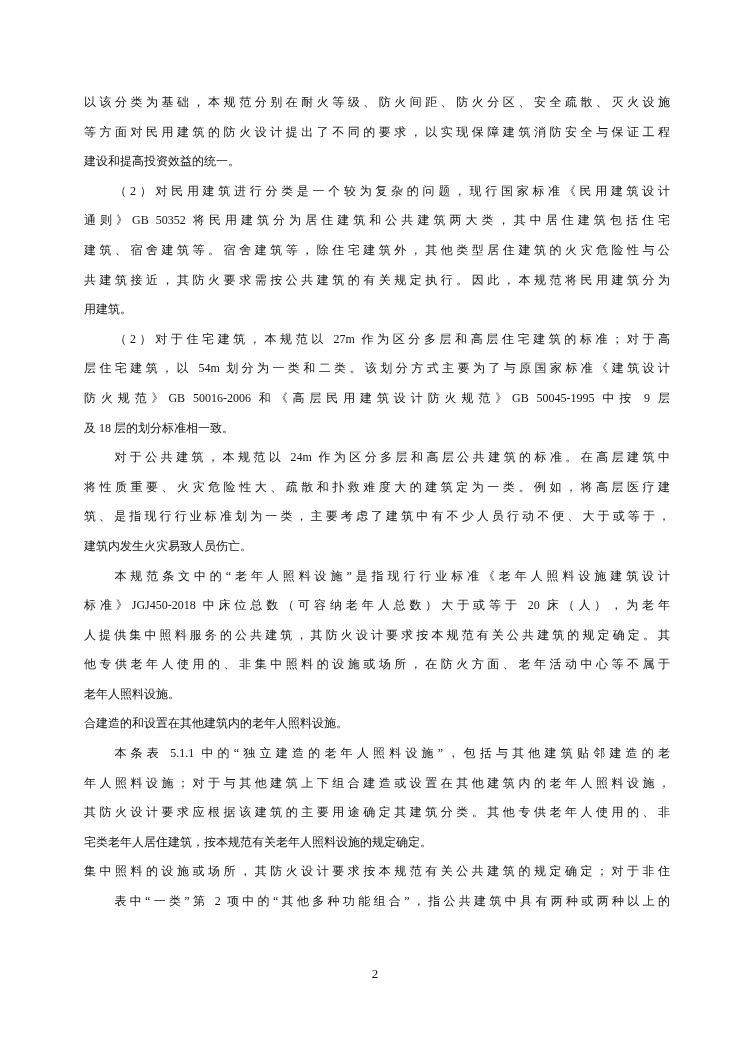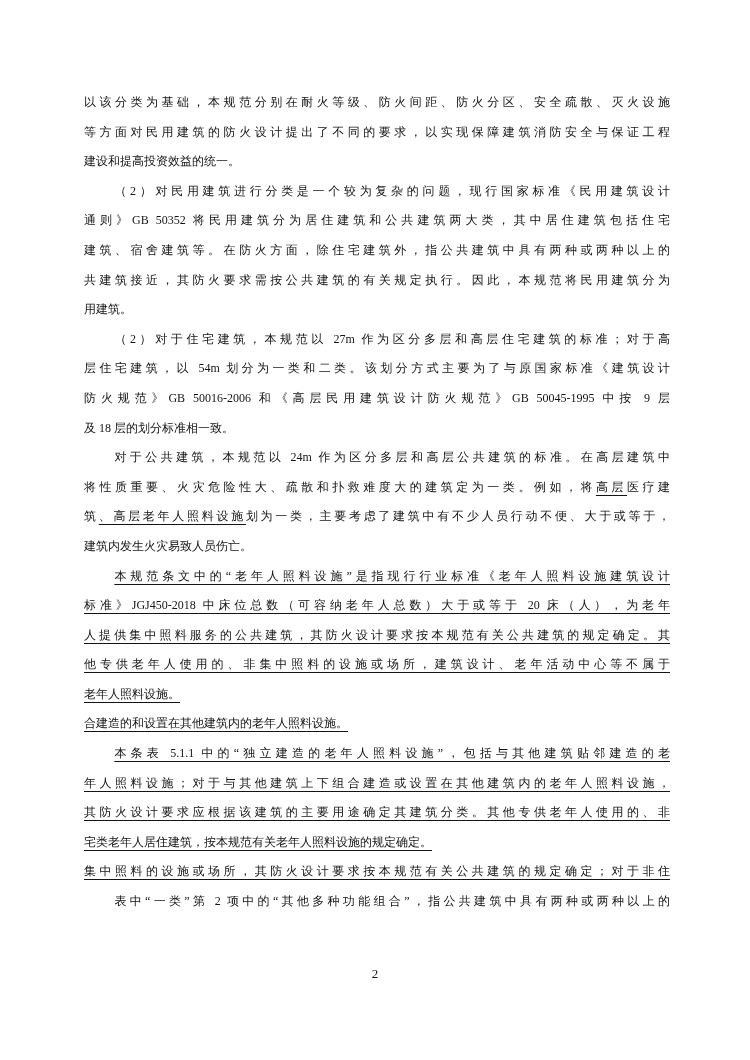--- a/index.html
+++ b/index.html
@@ -39,21 +39,20 @@
     text-align: justify;
     text-align-last: justify;
   }
   .line.indent {
     text-indent: 30.4px;
   }
   .line span {
     text-decoration: none;
   }
   .line span.u {
-    text-decoration: underline;
     text-decoration-thickness: 1px;
     text-underline-offset: 4px;
     text-decoration-color: #141414;
   }
   .page-number {
     position: absolute;
     top: 966px;
     left: 0;
     width: 750px;
     text-align: center;
@@ -69,41 +68,41 @@
   <div class="text-block">
 
   <div class="paragraph">
         <div class="line j"><span>以该分类为基础，本规范分别在耐火等级、防火间距、防火分区、安全疏散、灭火设施</span></div>
         <div class="line j"><span>等方面对民用建筑的防火设计提出了不同的要求，以实现保障建筑消防安全与保证工程</span></div>
         <div class="line"><span>建设和提高投资效益的统一。</span></div>
       </div>
       <div class="paragraph">
         <div class="line j indent"><span>（2）对民用建筑进行分类是一个较为复杂的问题，现行国家标准《民用建筑设计</span></div>
         <div class="line j"><span>通则》GB 50352 将民用建筑分为居住建筑和公共建筑两大类，其中居住建筑包括住宅</span></div>
-        <div class="line j"><span>建筑、宿舍建筑等。在防火方面，除住宅建筑外，指公共建筑中具有两种或两种以上的</span></div>
+        <div class="line j"><span>建筑、宿舍建筑等。宿舍建筑等，除住宅建筑外，其他类型居住建筑的火灾危险性与公</span></div>
         <div class="line j"><span>共建筑接近，其防火要求需按公共建筑的有关规定执行。因此，本规范将民用建筑分为</span></div>
         <div class="line"><span>用建筑。</span></div>
       </div>
       <div class="paragraph">
         <div class="line j indent"><span>（2）对于住宅建筑，本规范以 27m 作为区分多层和高层住宅建筑的标准；对于高</span></div>
         <div class="line j"><span>层住宅建筑，以 54m 划分为一类和二类。该划分方式主要为了与原国家标准《建筑设计</span></div>
         <div class="line j"><span>防火规范》GB 50016-2006 和《高层民用建筑设计防火规范》GB 50045-1995 中按 9 层</span></div>
         <div class="line"><span>及 18 层的划分标准相一致。</span></div>
       </div>
       <div class="paragraph">
         <div class="line j indent"><span>对于公共建筑，本规范以 24m 作为区分多层和高层公共建筑的标准。在高层建筑中</span></div>
         <div class="line j"><span>将性质重要、火灾危险性大、疏散和扑救难度大的建筑定为一类。例如，将</span><span class="u">高层</span><span>医疗建</span></div>
-        <div class="line j"><span>筑</span><span class="u">、高层老年人照料设施</span><span>划为一类，主要考虑了建筑中有不少人员行动不便、大于或等于，</span></div>
+        <div class="line j"><span>筑</span><span class="u">、是指现行行业标准</span><span>划为一类，主要考虑了建筑中有不少人员行动不便、大于或等于，</span></div>
         <div class="line"><span>建筑内发生火灾易致人员伤亡。</span></div>
       </div>
       <div class="paragraph">
         <div class="line j indent"><span class="u">本规范条文中的“老年人照料设施”是指现行行业标准《老年人照料设施建筑设计</span></div>
         <div class="line j"><span class="u">标准》JGJ450-2018 中床位总数（可容纳老年人总数）大于或等于 20 床（人），为老年</span></div>
         <div class="line j"><span class="u">人提供集中照料服务的公共建筑，其防火设计要求按本规范有关公共建筑的规定确定。其</span></div>
-        <div class="line j"><span class="u">他专供老年人使用的、非集中照料的设施或场所，建筑设计、老年活动中心等不属于</span></div>
+        <div class="line j"><span class="u">他专供老年人使用的、非集中照料的设施或场所，在防火方面、老年活动中心等不属于</span></div>
         <div class="line"><span class="u">老年人照料设施。</span></div>
       </div>
       <div class="paragraph">
         <div class="line"><span class="u">合建造的和设置在其他建筑内的老年人照料设施。</span></div>
       </div>
       <div class="paragraph">
         <div class="line j indent"><span class="u">本条表 5.1.1 中的“独立建造的老年人照料设施”，包括与其他建筑贴邻建造的老</span></div>
         <div class="line j"><span class="u">年人照料设施；对于与其他建筑上下组合建造或设置在其他建筑内的老年人照料设施，</span></div>
         <div class="line j"><span class="u">其防火设计要求应根据该建筑的主要用途确定其建筑分类。其他专供老年人使用的、非</span></div>
         <div class="line"><span class="u">宅类老年人居住建筑，按本规范有关老年人照料设施的规定确定。</span></div>

